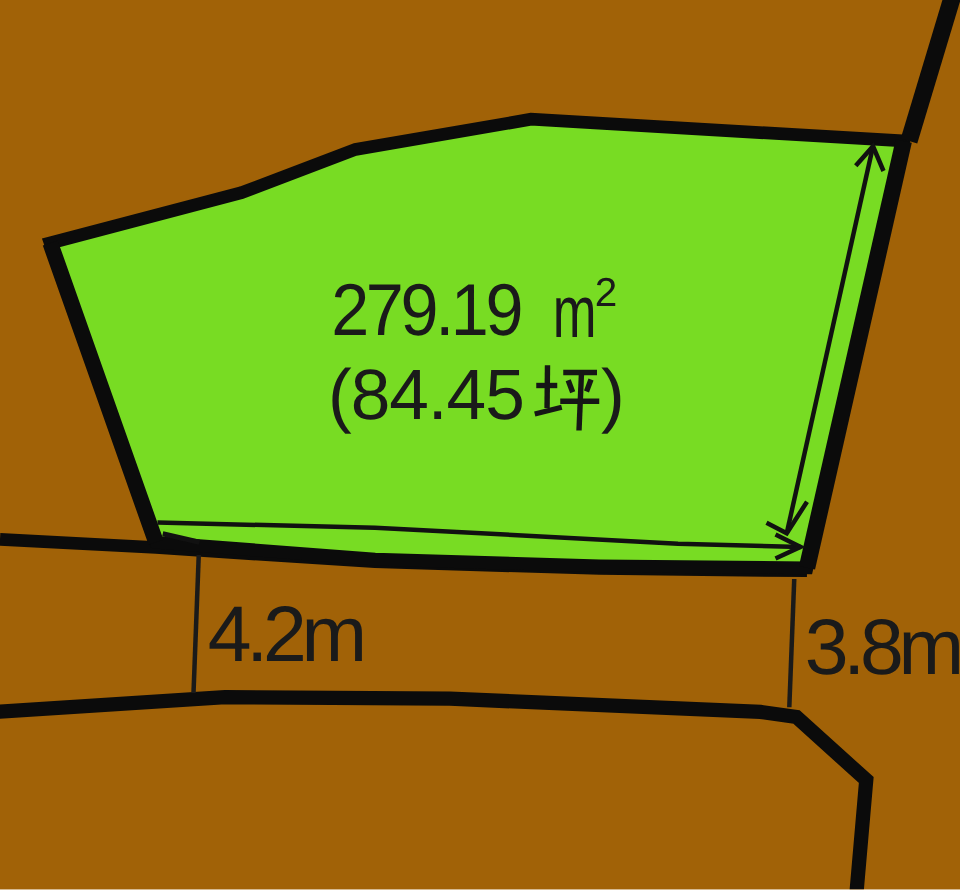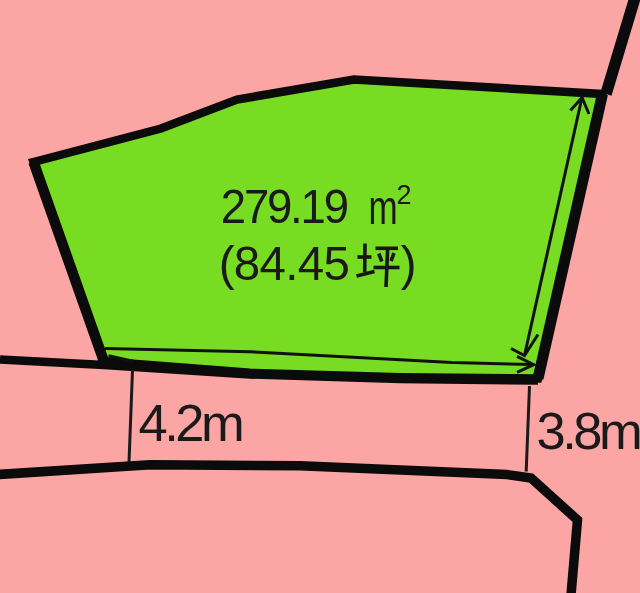--- a/index.html
+++ b/index.html
@@ -1,16 +1,16 @@
 <!DOCTYPE html>
 <html><head>
 <meta charset="utf-8">
 <style>
   html,body{margin:0;padding:0;background:#ffffff;}
-  .wrap{position:relative;width:640px;height:593px;overflow:hidden;background:#fca5a5;}
+  .wrap{position:relative;width:640px;height:593px;overflow:hidden;background:#a16207;}
   svg text{font-family:"Liberation Sans",sans-serif;fill:#1a1a1a;}
 </style>
 </head>
 <body>
 <div class="wrap">
 <svg width="640" height="593" viewBox="0 0 640 593" xmlns="http://www.w3.org/2000/svg">
 
   <polyline points="0,359.5 104,365 250,374.5 400,379 538,380.5" fill="none" stroke="#0b0b0b" stroke-width="8.5"></polyline>
 
   <polygon points="33.5,162 161,128.5 237,99.6 354,79.5 602.5,94 538,378.5 400,377.3 250,372.8 104,361.5 68.5,261" fill="#78dc23" stroke="#0b0b0b" stroke-width="8.5" stroke-linejoin="miter"></polygon>

